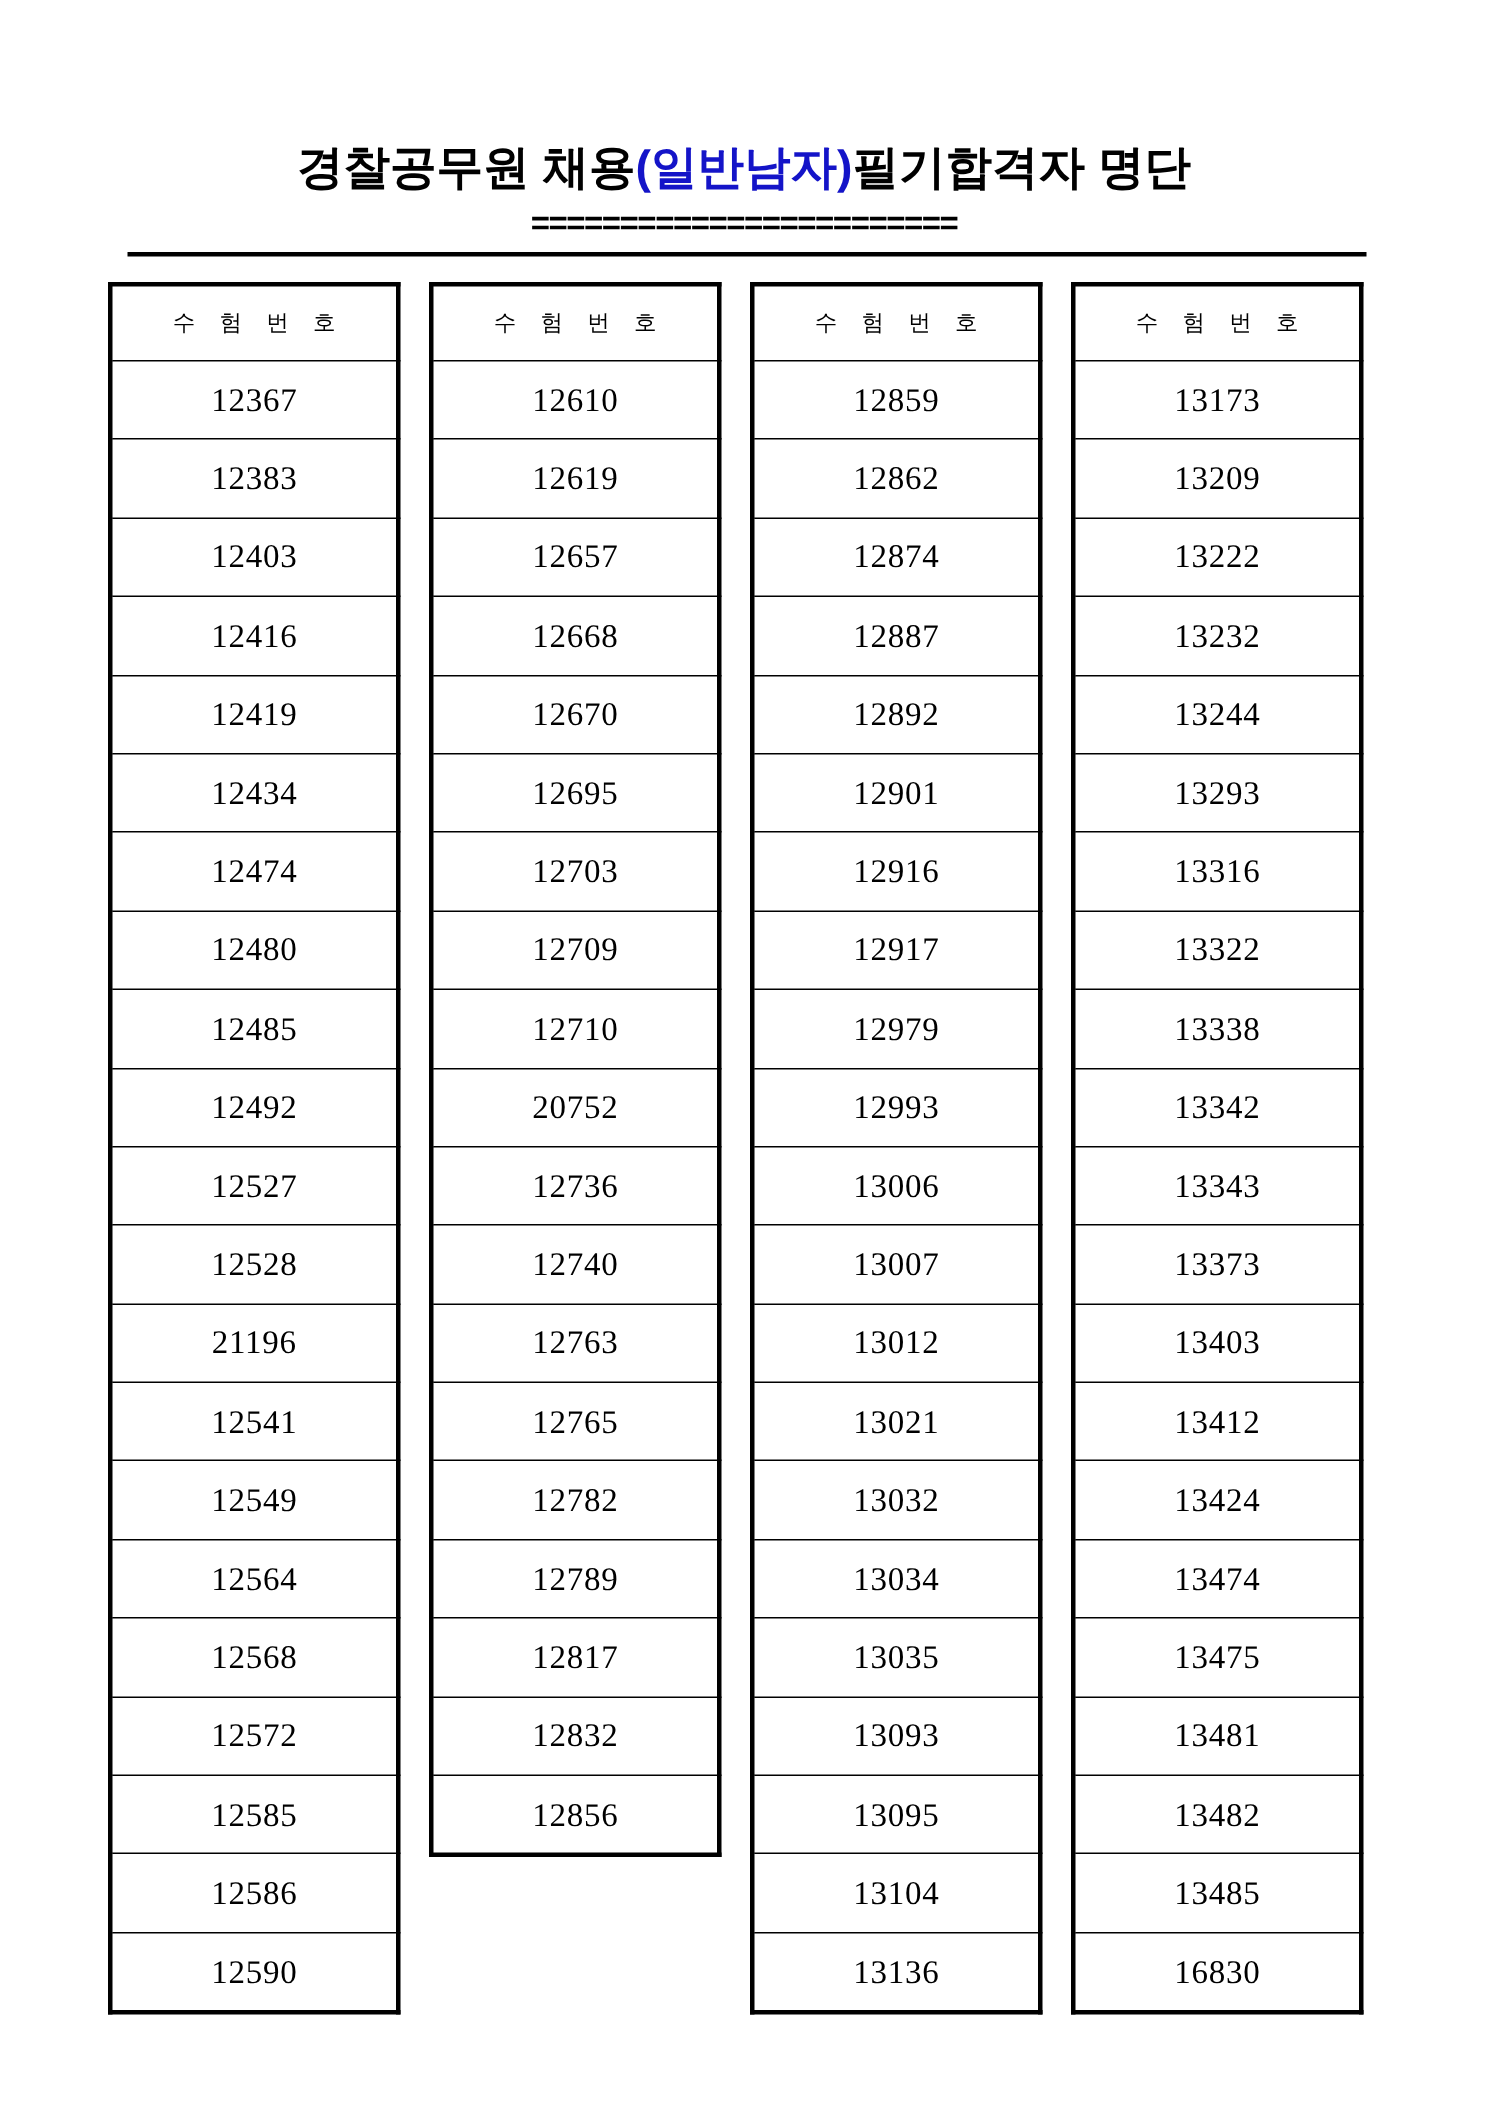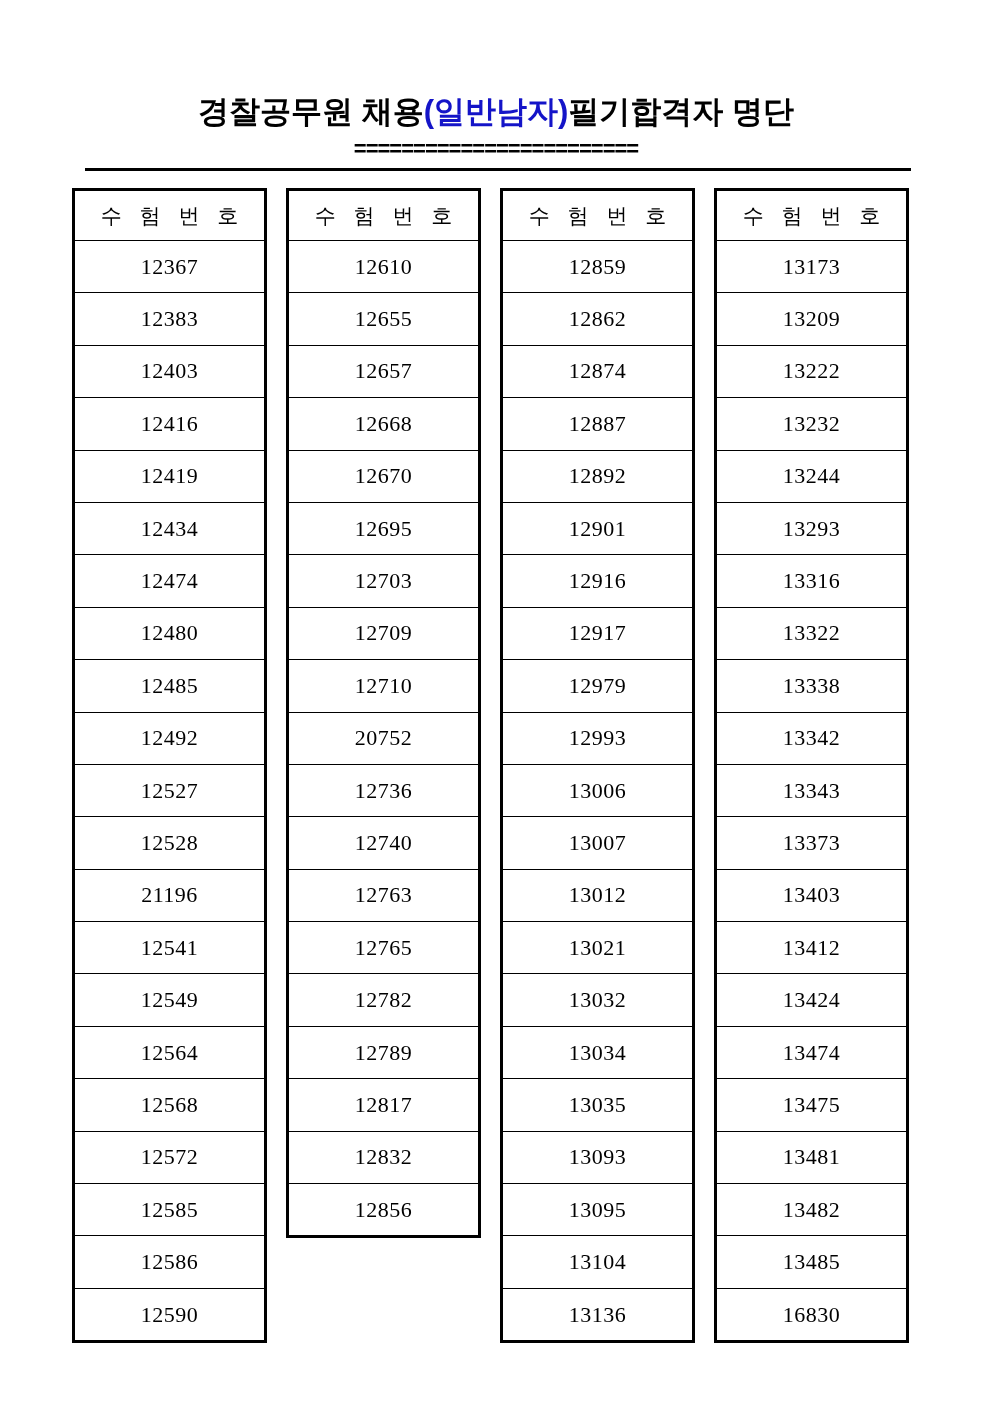--- a/index.html
+++ b/index.html
@@ -77,21 +77,21 @@
     width: 195px;
     border-collapse: collapse;
     border: 3px solid #000000;
     background: #ffffff;
     table-layout: fixed;
   }
   .num-table th {
     height: 49px;
     border-bottom: 1px solid #000000;
     font-family: "Liberation Sans", "DejaVu Sans", sans-serif;
-    font-size: 21px;
+    font-size: 15px;
     font-weight: normal;
     letter-spacing: 6px;
     text-indent: 6px;
     text-align: center;
     vertical-align: middle;
     padding: 0;
     white-space: nowrap;
   }
   .num-table td {
     height: 51.4px;
@@ -197,21 +197,21 @@
     <thead>
       <tr>
         <th>수 험 번 호</th>
       </tr>
     </thead>
     <tbody>
       <tr>
           <td>12610</td>
         </tr>
       <tr>
-          <td>12655</td>
+          <td>12619</td>
         </tr>
       <tr>
           <td>12657</td>
         </tr>
       <tr>
           <td>12668</td>
         </tr>
       <tr>
           <td>12670</td>
         </tr>

